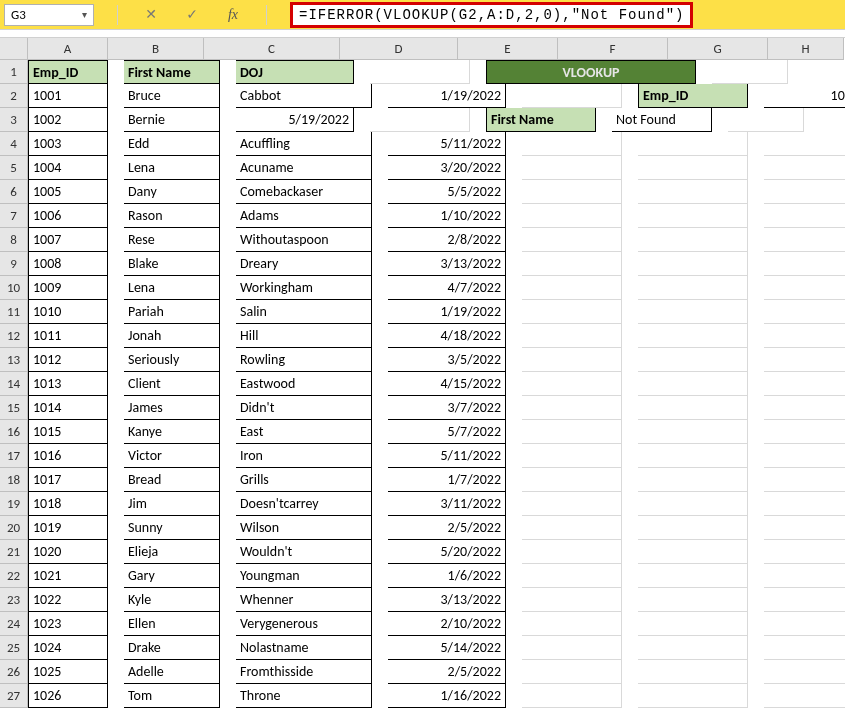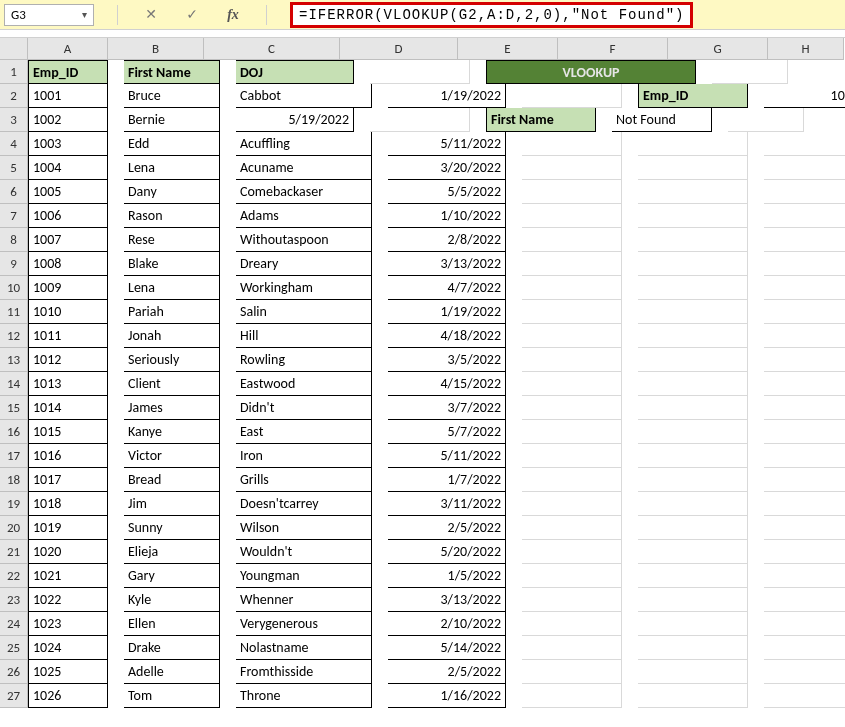--- a/index.html
+++ b/index.html
@@ -10,21 +10,21 @@
     color: #000;
     width: 845px;
     height: 727px;
     overflow: hidden;
   }
   .formula-bar {
     display: flex;
     align-items: center;
     height: 30px;
     border-bottom: 1px solid #d0d0d0;
-    background: #fef9c3;
+    background: #fde047;
     padding: 2px 4px;
     gap: 21px;
   }
   .name-box {
     width: 90px;
     height: 22px;
     border: 1px solid #b0b0b0;
     background: #fff;
     padding: 1px 6px;
     font-size: 13px;
@@ -39,21 +39,21 @@
   .fb-btn {
     width: 20px;
     height: 22px;
     display: flex;
     align-items: center;
     justify-content: center;
     color: #777;
     font-size: 14px;
     cursor: default;
   }
-  .fb-btn.fx { font-style: italic; font-family: "Times New Roman", serif; color: #555; font-weight: bold; }
+  .fb-btn.fx { font-style: italic; font-family: "Times New Roman", serif; color: #555; }
   .fb-sep {
     width: 1px;
     height: 20px;
     background: #d0d0d0;
     margin: 0 2px;
   }
   .formula-input {
     flex: 0 0 auto;
     height: 26px;
     border: 3px solid #d40000;
@@ -435,21 +435,21 @@
           <div class="cell wD tbl align-r">5/20/2022</div>
           <div class="cell wE"></div>
           <div class="cell wF"></div>
           <div class="cell wG"></div>
           <div class="cell wH"></div>
         </div>
         <div class="row">
           <div class="cell wA tbl first align-l">1021</div>
           <div class="cell wB tbl align-l">Gary</div>
           <div class="cell wC tbl align-l">Youngman</div>
-          <div class="cell wD tbl align-r">1/5/2022</div>
+          <div class="cell wD tbl align-r">1/6/2022</div>
           <div class="cell wE"></div>
           <div class="cell wF"></div>
           <div class="cell wG"></div>
           <div class="cell wH"></div>
         </div>
         <div class="row">
           <div class="cell wA tbl first align-l">1022</div>
           <div class="cell wB tbl align-l">Kyle</div>
           <div class="cell wC tbl align-l">Whenner</div>
           <div class="cell wD tbl align-r">3/13/2022</div>

